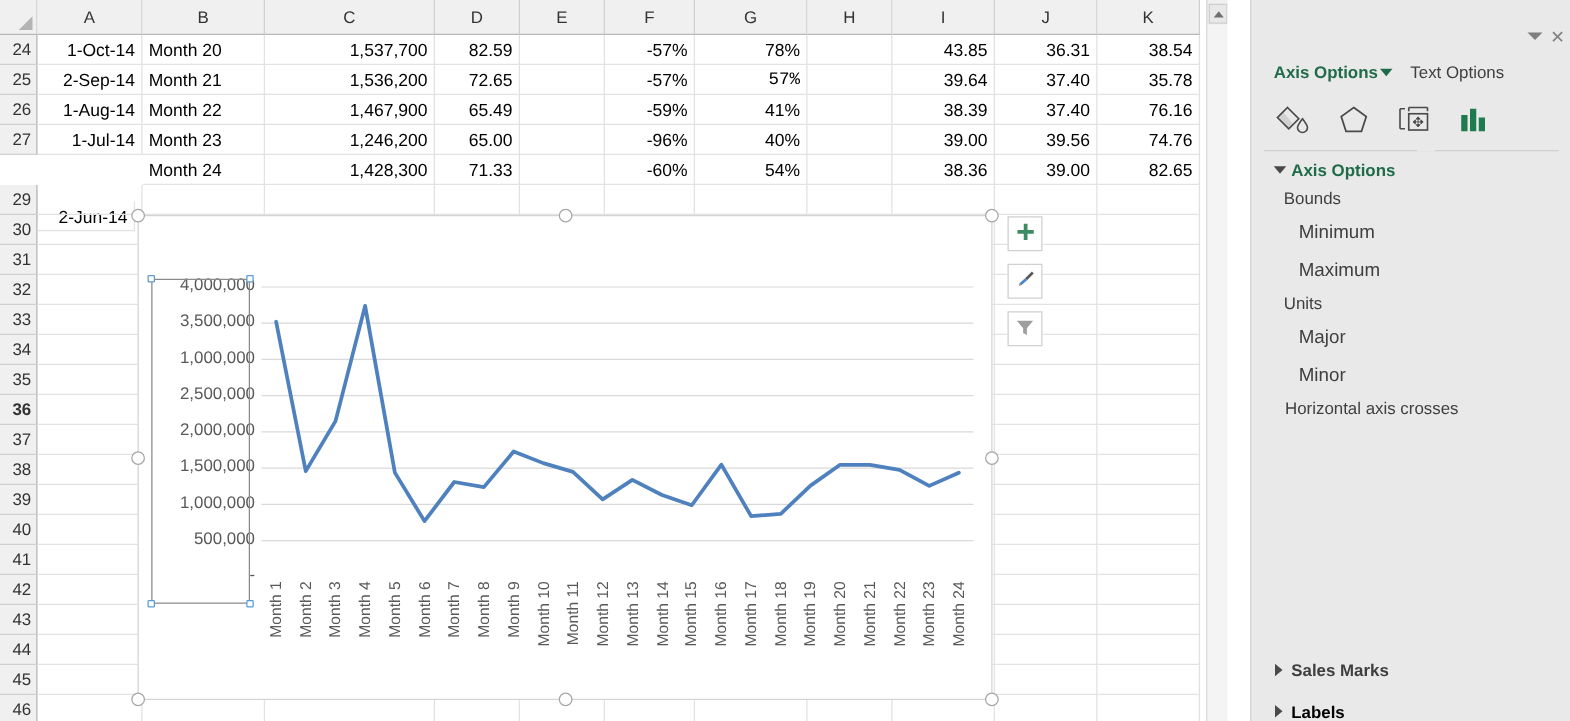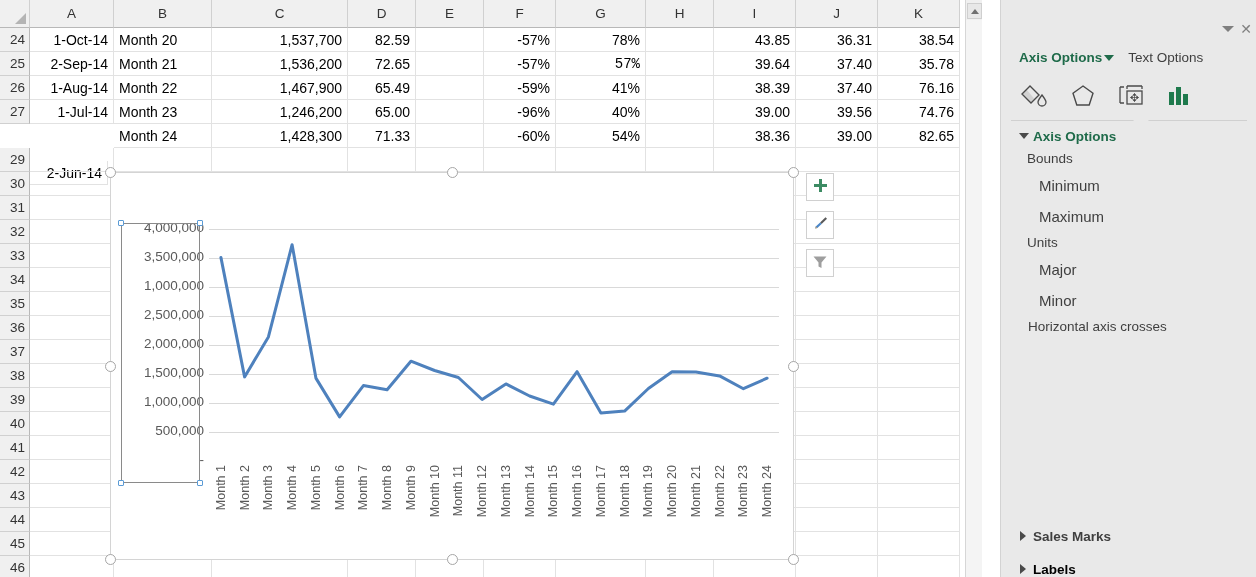--- a/index.html
+++ b/index.html
@@ -112,21 +112,21 @@
         <div class="rh" style="top: 48px;">26</div>
         <div class="rh" style="top: 72px;">27</div>
         <div class="rh" style="top: 96px; margin-top: 28px;">28</div>
         <div class="rh" style="top: 120px;">29</div>
         <div class="rh" style="top: 144px;">30</div>
         <div class="rh" style="top: 168px;">31</div>
         <div class="rh" style="top: 192px;">32</div>
         <div class="rh" style="top: 216px;">33</div>
         <div class="rh" style="top: 240px;">34</div>
         <div class="rh" style="top: 264px;">35</div>
-        <div class="rh" style="top: 288px;">36</div>
+        <div class="rh" style="top: 288px; font-weight: bold;">36</div>
         <div class="rh" style="top: 312px;">37</div>
         <div class="rh" style="top: 336px;">38</div>
         <div class="rh" style="top: 360px;">39</div>
         <div class="rh" style="top: 384px;">40</div>
         <div class="rh" style="top: 408px;">41</div>
         <div class="rh" style="top: 432px;">42</div>
         <div class="rh" style="top: 456px;">43</div>
         <div class="rh" style="top: 480px;">44</div>
         <div class="rh" style="top: 504px;">45</div>
         <div class="rh" style="top: 528px;">46</div>

